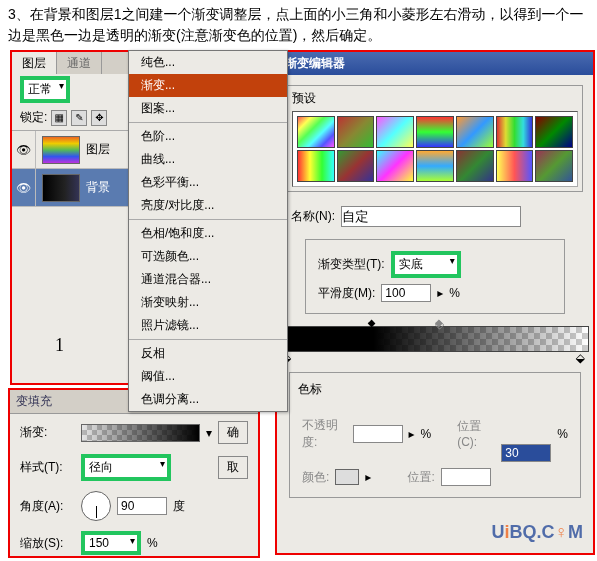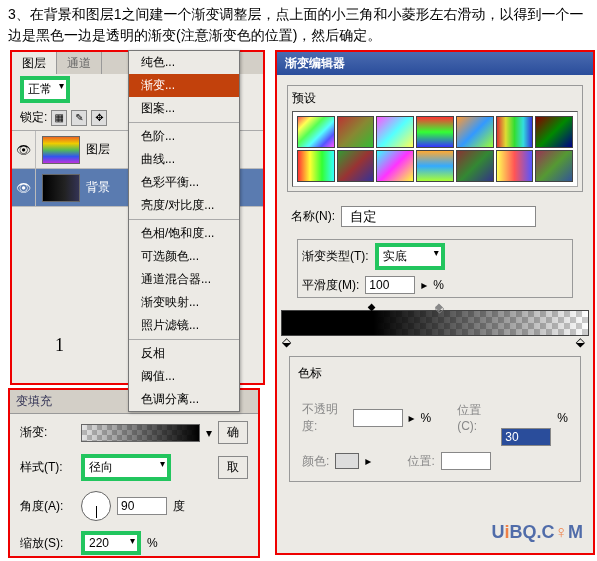--- a/index.html
+++ b/index.html
@@ -15,21 +15,21 @@
 .select-box::after { content: "▾"; position: absolute; right: 2px; top: 0; font-size: 10px; }
 .lock-row { display: flex; align-items: center; padding: 4px 8px; font-size: 12px; gap: 4px; border-bottom: 1px solid #aaa; }
 .lock-icon { width: 16px; height: 16px; border: 1px solid #888; background: #ddd; display: inline-flex; align-items: center; justify-content: center; font-size: 10px; }
 .layer-list { background: #eceae5; }
 .layer-item { display: flex; align-items: center; height: 38px; border-bottom: 1px solid #bbb; font-size: 12px; }
 .eye { width: 24px; display: flex; justify-content: center; border-right: 1px solid #bbb; height: 100%; align-items: center; }
 .layer-thumb { width: 38px; height: 28px; border: 1px solid #666; margin: 0 6px; }
 .thumb-gradient1 { background: linear-gradient(to bottom, #e62, #ec0, #5b5, #35e, #b3d); }
 .thumb-gradient2 { background: linear-gradient(to right, #000, #222 60%, #335); }
 .layer-item.selected { background: #5a7bb0; color: #fff; }
-.context-menu { position: absolute; left: 128px; top: 50px; width: 112px; background: #eceae5; border: 1px solid #777; box-shadow: 1px 1px 3px rgba(0,0,0,0.3); font-size: 12px; z-index: 10; }
+.context-menu { position: absolute; left: 128px; top: 50px; width: 160px; background: #eceae5; border: 1px solid #777; box-shadow: 1px 1px 3px rgba(0,0,0,0.3); font-size: 12px; z-index: 10; }
 .menu-item { padding: 3px 12px; }
 .menu-item.highlighted { background: #c2410c; color: #fff; }
 .menu-sep { border-top: 1px solid #aaa; margin: 2px 0; }
 .big-num { position: absolute; font-family: serif; font-size: 18px; }
 .num1 { left: 55px; top: 335px; }
 .num2 { left: 40px; top: 415px; }
 .num3 { left: 320px; top: 395px; }
 .panel2 { position: absolute; left: 8px; top: 388px; width: 252px; height: 170px; background: #eceae5; font-size: 12px; }
 .panel2-title { background: #d3cfc7; padding: 3px 6px; border-bottom: 1px solid #999; color: #335; }
 .field-row { display: flex; align-items: center; padding: 3px 10px; gap: 6px; margin-top: 4px; }
@@ -43,22 +43,22 @@
 .checkbox { width: 13px; height: 13px; border: 1px solid #666; background: #fff; display: inline-flex; align-items: center; justify-content: center; font-size: 10px; }
 .checked::after { content: "✓"; color: #2a6; font-weight: bold; }
 .btn { border: 1px solid #888; background: #eceae5; padding: 2px 8px; font-size: 12px; }
 .panel3 { position: absolute; left: 275px; top: 50px; width: 320px; height: 505px; background: #eceae5; font-size: 12px; }
 .titlebar { background: linear-gradient(to bottom, #4a6bb0, #2a4d9b); color: #fff; padding: 3px 8px; font-size: 12px; font-weight: bold; }
 .presets-group { border: 1px solid #999; margin: 10px; padding: 4px; }
 .group-label { font-size: 12px; margin-bottom: 4px; }
 .swatch-grid { display: grid; grid-template-columns: repeat(7, 1fr); gap: 2px; background: #fff; border: 1px inset #aaa; padding: 4px; }
 .swatch { height: 32px; border: 1px solid #444; }
 .name-row { display: flex; align-items: center; padding: 4px 14px; gap: 6px; }
-.name-input { border: 1px solid #888; background: #fff; padding: 2px 8px; flex: 0 0 180px; }
-.type-group { border: 1px solid #999; margin: 8px 20px; }
+.name-input { border: 1px solid #888; background: #fff; padding: 2px 0; flex: 0 0 180px; }
+.type-group { border: 1px solid #999; margin: 8px 28px; padding: 8px; }
 .grad-bar { height: 26px; border: 1px solid #444; background: linear-gradient(to right, #000 0%, #000 30%, rgba(0,0,0,0) 100%), repeating-conic-gradient(#ccc 0% 25%, #fff 0% 50%) 0 0/12px 12px; position: relative; margin: 12px 4px 8px; }
 .stop-top { position: absolute; top: -10px; width: 10px; height: 10px; }
 .stop-top::before { content: "◆"; font-size: 10px; position: absolute; }
 .stop-bot { position: absolute; bottom: -12px; width: 10px; height: 12px; }
 .stop-bot::before { content: "⬙"; font-size: 12px; }
 .color-stops-group { border: 1px solid #999; margin: 20px 12px 8px; padding: 8px; }
 .sub-row { display: flex; align-items: center; gap: 6px; padding: 3px 4px; font-size: 12px; }
 .sub-row label { color: #888; }
 .sub-row.active label { color: #000; }
 .color-box { width: 24px; height: 16px; border: 1px solid #666; background: #ddd; }
@@ -137,21 +137,21 @@
     <button class="btn" style="margin-left:auto">取</button>
   </div>
   <div class="field-row">
     <label>角度(A):</label>
     <div class="angle-dial"></div>
     <input class="input-box" value="90" style="">
     <span>度</span>
   </div>
   <div class="field-row">
     <label>缩放(S):</label>
-    <div class="select-box" style="width:60px">220</div>
+    <div class="select-box" style="width:60px">150</div>
     <span>%</span>
   </div>
   <div class="checkbox-row">
     <span class="checkbox checked"></span>
     <span>反向(R)</span>
     <span style="width:12px"></span>
     <span class="checkbox"></span>
     <span>仿色(D)</span>
   </div>
 

